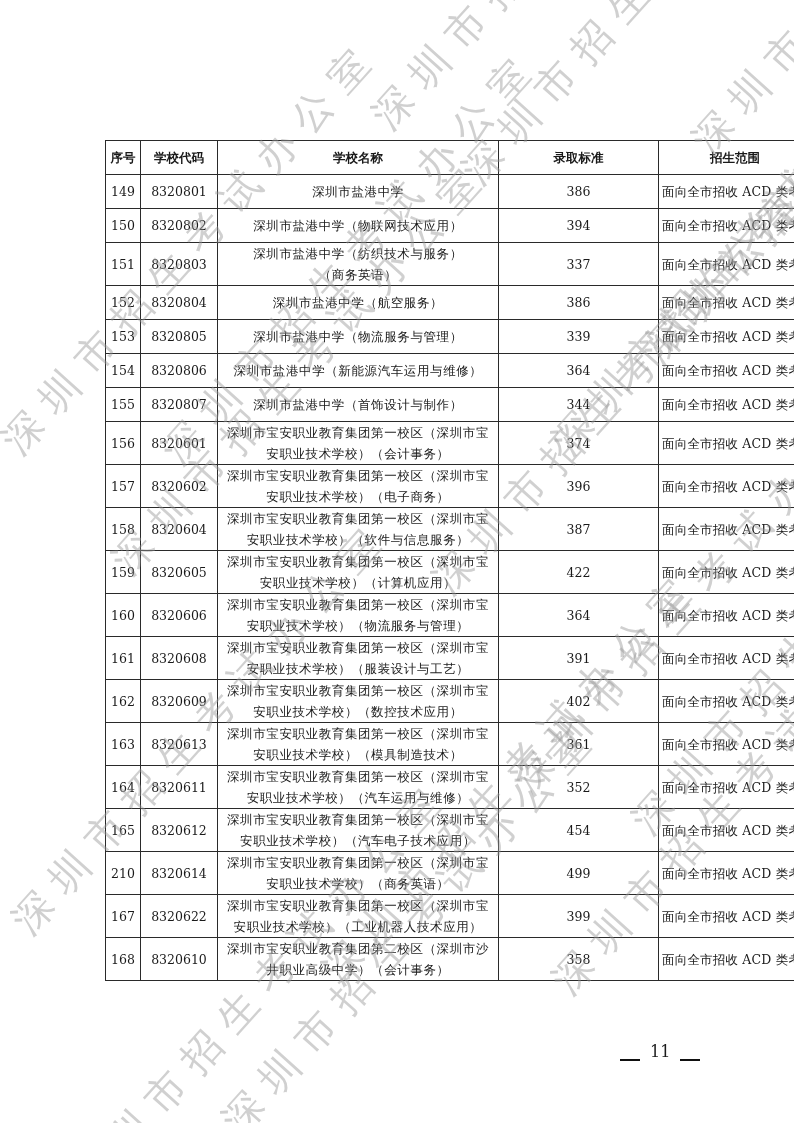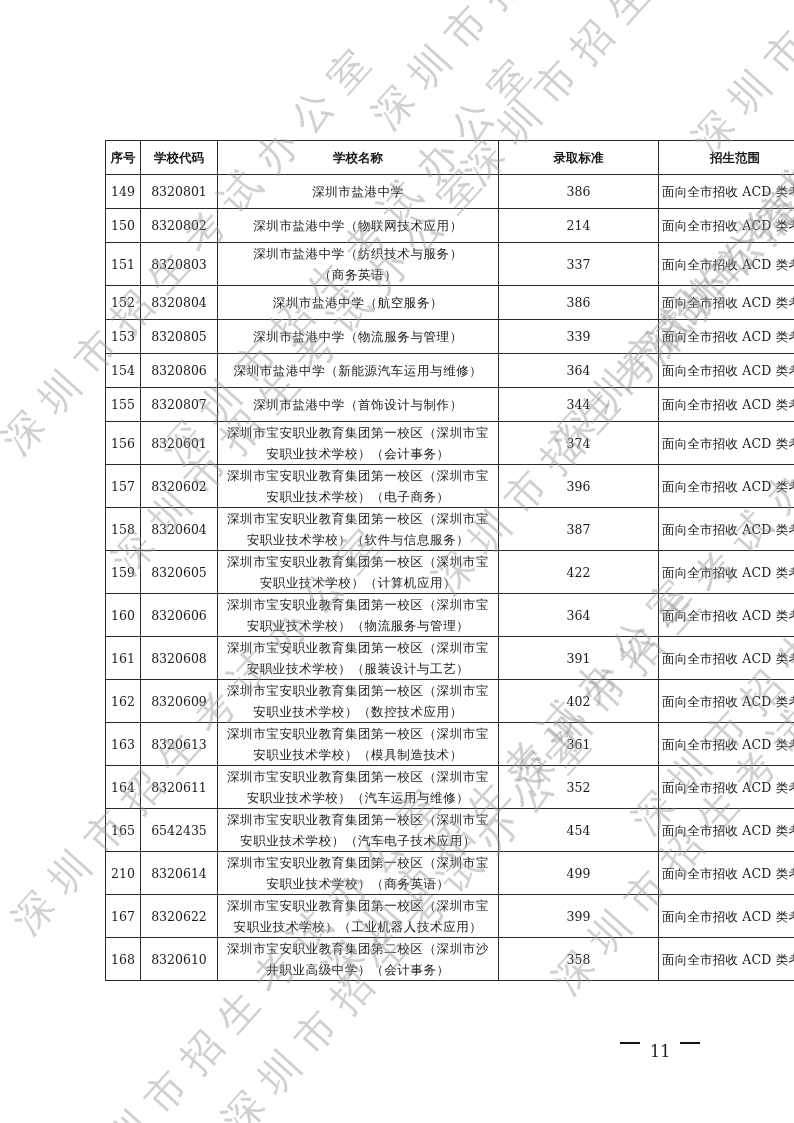--- a/index.html
+++ b/index.html
@@ -24,21 +24,21 @@
   table.admit th {
     font-family: "DejaVu Sans", "Liberation Sans", sans-serif;
     font-weight: bold; font-size: 12.5px; height: 33px; margin-top: 16px;
   }
   table.admit td.scope { text-align: left; padding-left: 3px; white-space: nowrap; letter-spacing: 0.2px; }
   table.admit tr.single td { height: 33px; margin-left: 44px; }
   table.admit tr.double td { height: 41px; }
   table.admit td.name { letter-spacing: 0.6px; }
   .pageno {
     position: absolute; left: 620px; top: 1042px;
-    font-size: 16px; display: flex; align-items: flex-start; gap: 10px; z-index: 1;
+    font-size: 16px; display: flex; align-items: flex-end; gap: 10px; z-index: 1;
   }
   .pageno .dash { display: inline-block; width: 20px; height: 2px; background: #111; }
   .wm-layer { position: absolute; inset: 0; z-index: 2; pointer-events: none; }
   .wm {
     position: absolute; white-space: nowrap;
     font-family: "DejaVu Sans", "Liberation Sans", sans-serif;
     font-size: 40px; color: rgba(150,150,150,0.45);
     transform: rotate(-48deg); transform-origin: left center;
     letter-spacing: 14px;
   }
@@ -73,21 +73,21 @@
           </td>
           <td>386</td>
           <td class="scope">面向全市招收 ACD 类考生</td>
         </tr>
         <tr class="single">
           <td>150</td>
           <td>8320802</td>
           <td class="name">
             <div>深圳市盐港中学（物联网技术应用）</div>
           </td>
-          <td>214</td>
+          <td>394</td>
           <td class="scope">面向全市招收 ACD 类考生</td>
         </tr>
         <tr class="double">
           <td>151</td>
           <td>8320803</td>
           <td class="name">
             <div>深圳市盐港中学（纺织技术与服务）</div>
             <div>（商务英语）</div>
           </td>
           <td>337</td>
@@ -214,21 +214,21 @@
           <td>8320611</td>
           <td class="name">
             <div>深圳市宝安职业教育集团第一校区（深圳市宝</div>
             <div>安职业技术学校）（汽车运用与维修）</div>
           </td>
           <td>352</td>
           <td class="scope">面向全市招收 ACD 类考生</td>
         </tr>
         <tr class="double">
           <td>165</td>
-          <td>6542435</td>
+          <td>8320612</td>
           <td class="name">
             <div>深圳市宝安职业教育集团第一校区（深圳市宝</div>
             <div>安职业技术学校）（汽车电子技术应用）</div>
           </td>
           <td>454</td>
           <td class="scope">面向全市招收 ACD 类考生</td>
         </tr>
         <tr class="double">
           <td>210</td>
           <td>8320614</td>

